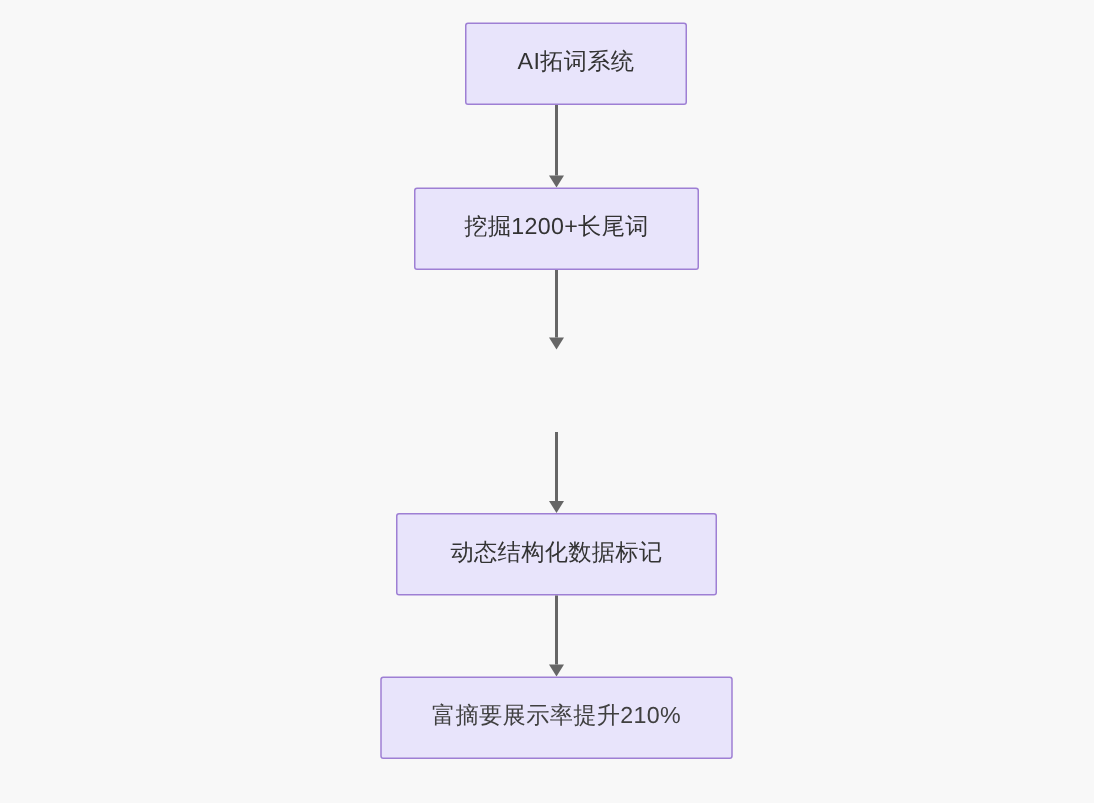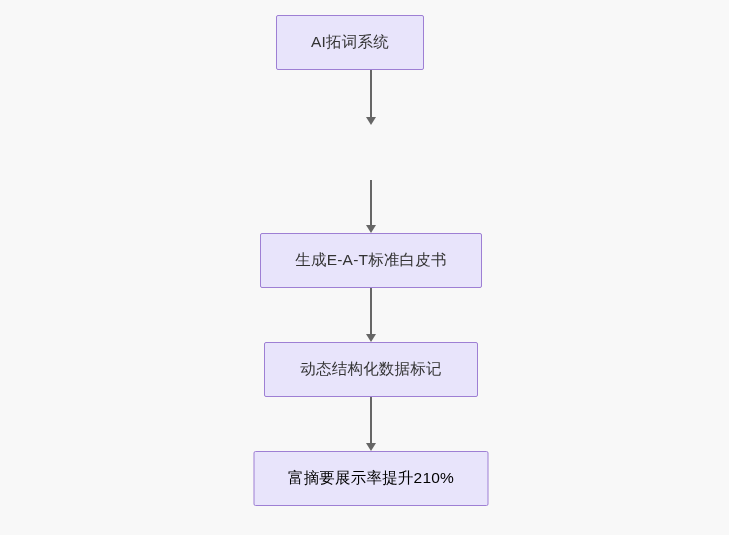--- a/index.html
+++ b/index.html
@@ -62,50 +62,50 @@
     border-left: 5px solid transparent;
     border-right: 5px solid transparent;
     border-top: 8px solid #666666;
   }
 </style>
 </head>
 <body style="background: rgb(248, 248, 248);">
 
 <div id="flowchart-canvas" style="background: rgb(248, 248, 248);">
 
-  <div class="node" style="left: 350px; top: 15px; width: 148px; height: 55px; background: rgb(232, 228, 251); border-color: rgb(158, 127, 212);">
+  <div class="node" style="left: 384px; top: 15px; width: 148px; height: 55px; background: rgb(232, 228, 251); border-color: rgb(158, 127, 212);">
     <span class="node-label" style="color: rgb(51, 51, 51);">AI拓词系统</span>
   </div>
 
   <div class="connector" style="left: 371px; top: 70px; height: 55px;">
     <div class="line" style="height: 47px; background: rgb(102, 102, 102);"></div>
     <div class="arrowhead" style="border-top-color: rgb(102, 102, 102);"></div>
   </div>
 
+  <div class="node" style="left: 371px; top: 125px; width: 190px; height: 55px; background: rgb(232, 228, 251); border-color: rgb(158, 127, 212);">
+    <span class="node-label" style="color: rgb(51, 51, 51);">挖掘1200+长尾词</span>
+  </div>
 
   <div class="connector" style="left: 371px; top: 180px; height: 53px;">
     <div class="line" style="height: 45px; background: rgb(102, 102, 102);"></div>
     <div class="arrowhead" style="border-top-color: rgb(102, 102, 102);"></div>
   </div>
 
-  <div class="node" style="left: 371px; top: 233px; width: 222px; height: 55px; background: rgb(232, 228, 251); border-color: rgb(158, 127, 212);">
-    <span class="node-label" style="color: rgb(51, 51, 51);">生成E-A-T标准白皮书</span>
-  </div>
 
   <div class="connector" style="left: 371px; top: 288px; height: 54px;">
     <div class="line" style="height: 46px; background: rgb(102, 102, 102);"></div>
     <div class="arrowhead" style="border-top-color: rgb(102, 102, 102);"></div>
   </div>
 
   <div class="node" style="left: 371px; top: 342px; width: 214px; height: 55px; background: rgb(232, 228, 251); border-color: rgb(158, 127, 212);">
     <span class="node-label" style="color: rgb(51, 51, 51); text-align: center;">动态结构化数据标记</span>
   </div>
 
   <div class="connector" style="left: 371px; top: 397px; height: 54px;">
     <div class="line" style="height: 46px; background: rgb(102, 102, 102);"></div>
     <div class="arrowhead" style="border-top-color: rgb(102, 102, 102);"></div>
   </div>
 
   <div class="node" style="left: 371px; top: 451px; width: 235px; height: 55px; background: rgb(232, 228, 251); border-color: rgb(158, 127, 212);">
-    <span class="node-label" style="color: #000000;">富摘要展示率提升210%</span>
+    <span class="node-label" style="color: #404040;">富摘要展示率提升210%</span>
   </div>
 
 </div>
 
 </body></html>

